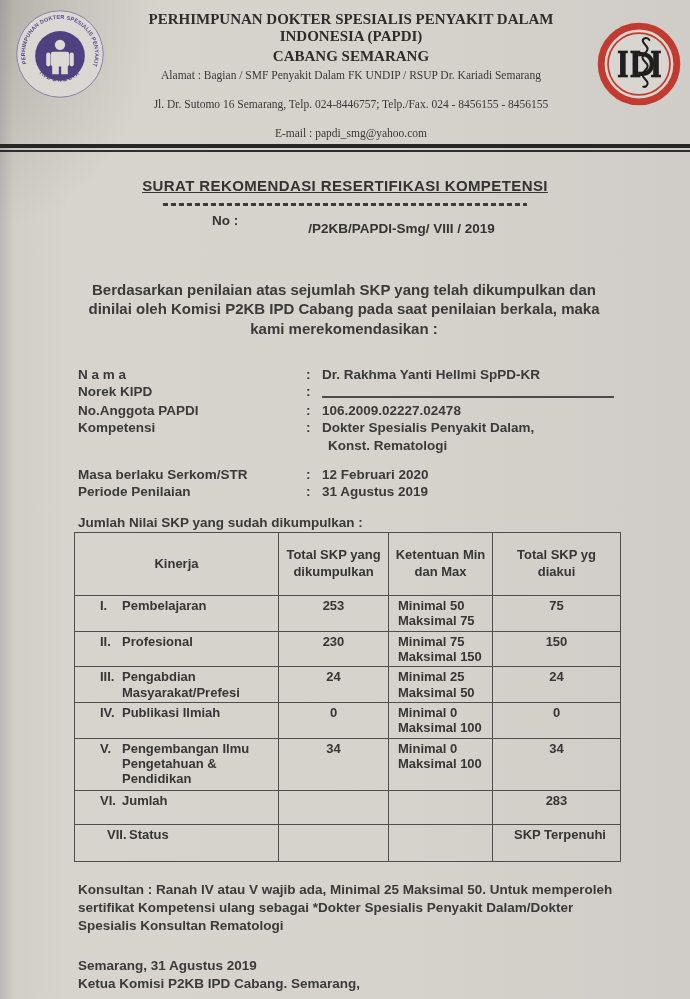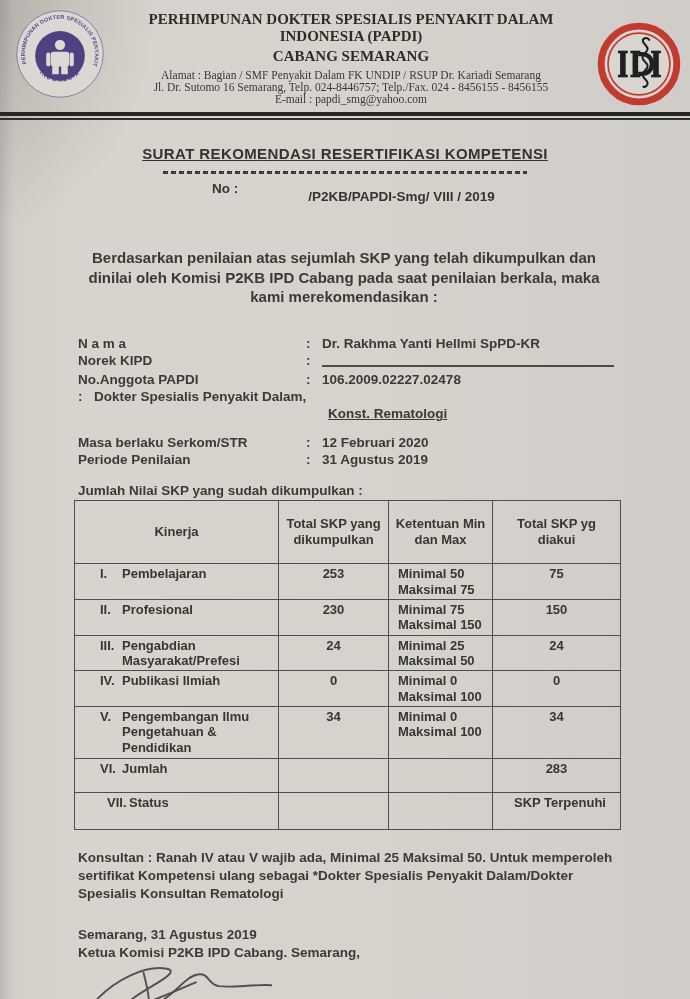--- a/index.html
+++ b/index.html
@@ -8,21 +8,21 @@
     font-family:"Liberation Sans",sans-serif;font-weight:700;color:#3a3a3a;
     background:
       radial-gradient(ellipse at 0% 0%, rgba(60,55,50,0.20), transparent 16%),
       linear-gradient(to right,#bcb9b4 0px,#d2cfc9 14px,#d7d4ce 70px,#d6d3cd 55%,#d0cdc8 100%);
   }
   
   .letterhead{display:flex;align-items:flex-start;padding:7px 6px 0 14px;}
   .head-text{flex:1;text-align:center;font-family:"Liberation Serif",serif;color:#2e2c2a;padding-top:4px;}
   .org{font-size:15px;font-weight:700;line-height:1.15;}
   .branch{font-size:15px;font-weight:700;margin-top:2px;}
-  .addr{font-size:11.5px;font-weight:400;margin-top:0;color:#3a3836;}
+  .addr{font-size:11.5px;font-weight:400;margin-top:17px;color:#3a3836;}
   .addr.first{margin-top:4px;}
   .logo-left{width:92px;height:94px;flex:none;}
   .logo-right{width:86px;height:86px;flex:none;margin-top:14px;margin-right:2px;}
   .rule{margin-top:5px;height:2px;border-top:4px solid #262626;border-bottom:2px solid #2e2e2e;}
   
   .title{margin:25px 0 0;text-align:center;font-size:15px;letter-spacing:.4px;color:#333;font-weight:700;text-decoration:underline;}
   .dashes{width:364px;margin:9px auto 0;height:3px;
     background:repeating-linear-gradient(90deg,#3c3c3c 0 5px,transparent 5px 8px);}
   .no-line{display:flex;margin-top:7px;font-size:13.5px;color:#343434;}
   .no-label{margin-left:212px;}
@@ -30,21 +30,21 @@
   
   .intro{margin:44px 0 0 78px;width:532px;font-size:15px;line-height:1.3;text-align:center;}
   .fields,.period{margin-left:78px;font-size:13.5px;}
   .fields{margin-top:28px;}
   .period{margin-top:12px;}
   .frow{display:flex;line-height:1.27;}
   .flabel{width:228px;flex:none;}
   .fcolon{width:16px;flex:none;}
   .fvalue{flex:1;}
   .blank-line{display:inline-block;width:292px;height:13px;border-bottom:2px solid #4c4c4c;}
-  .indent2{padding-left:6px;text-decoration:underline;}
+  .indent2{padding-left:6px;}
   
   .tbl-caption{margin:15px 0 0 78px;font-size:13.5px;}
   table{margin:2px 0 0 74px;border-collapse:collapse;width:546px;table-layout:fixed;
     font-size:13px;color:#363636;line-height:1.18;}
   col.c1{width:204px}col.c2{width:110px}col.c3{width:104px}col.c4{width:128px}
   th,td{border:1.5px solid #4e4e4e;vertical-align:top;padding:2px 5px;font-weight:700;}
   th{text-align:center;vertical-align:middle;height:58px;line-height:1.3;}
   .cell-k{display:flex;}
   .knum{width:42px;flex:none;padding-left:20px;box-sizing:border-box;}
   .kname{flex:1;}
@@ -142,20 +142,21 @@
         <span class="flabel">Norek KIPD</span>
         <span class="fcolon">:</span>
         <span class="fvalue"><span class="blank-line"></span></span>
       </div>
       <div class="frow">
         <span class="flabel">No.Anggota PAPDI</span>
         <span class="fcolon">:</span>
         <span class="fvalue">106.2009.02227.02478</span>
       </div>
       <div class="frow">
+        <span class="flabel">Kompetensi</span>
         <span class="fcolon">:</span>
         <span class="fvalue">Dokter Spesialis Penyakit Dalam,</span>
       </div>
       <div class="frow">
         <span class="flabel"></span>
         <span class="fcolon"></span>
         <span class="fvalue indent2">Konst. Rematologi</span>
       </div>
     </div>
 

